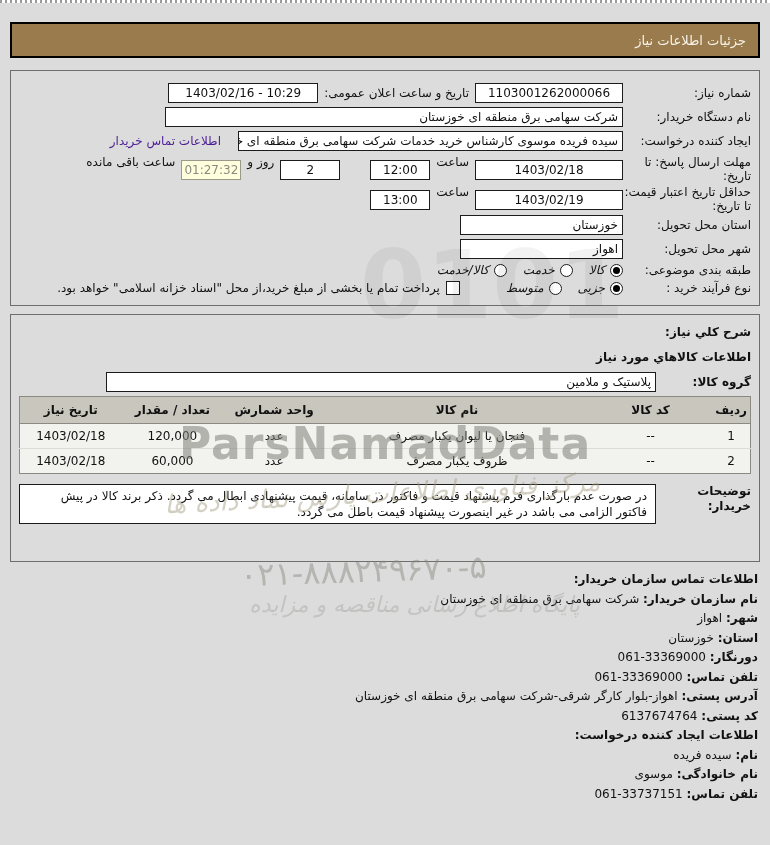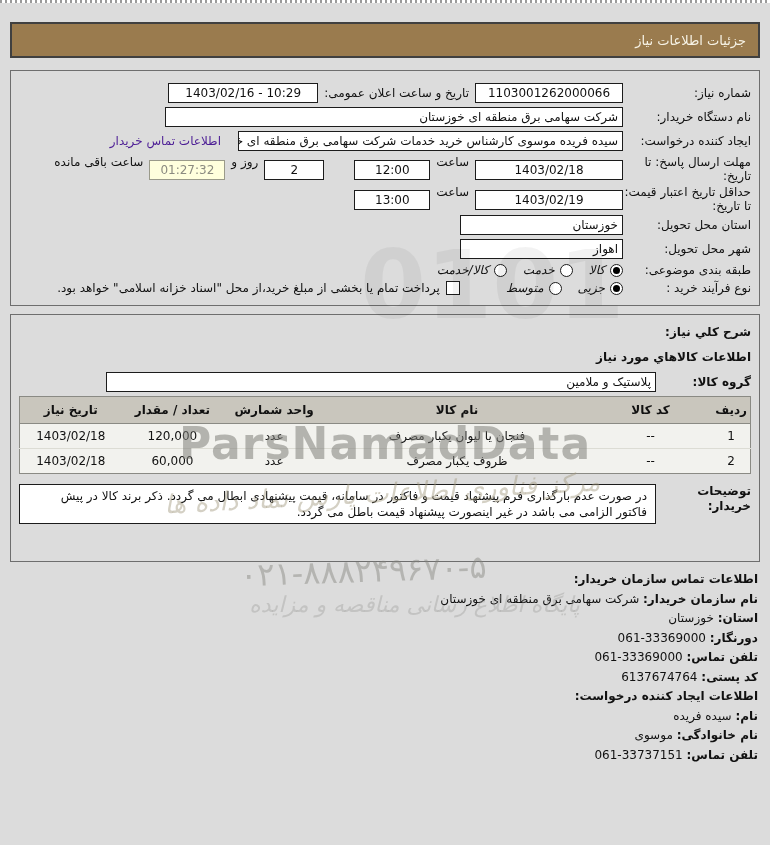--- a/index.html
+++ b/index.html
@@ -1,33 +1,33 @@
 <!DOCTYPE html>
 <html lang="fa" dir="rtl"><head>
 <meta charset="utf-8">
 <style>
   html,body{margin:0;padding:0;}
   body{font-family:"DejaVu Sans",sans-serif;background:#dcdcdc;}
   .page{position:relative;width:770px;height:845px;background:#dcdcdc;overflow:hidden;direction:rtl;font-size:12px;color:#111;}
   .dotted-strip{position:absolute;top:0;left:0;width:770px;height:3px;
     background:repeating-linear-gradient(90deg,#9a9a9a 0 2px,#ffffff 2px 5px);}
-  .title-bar{margin:22px 10px 0;height:36px;background:#9a7b4e;border:2px solid #404040;
+  .title-bar{margin:22px 10px 0;height:36px;background:#9a7b4e;border:2px solid #000000;
     display:flex;align-items:center;padding:0 12px;box-sizing:border-box;color:#f7f3e6;font-size:13px;}
   .panel{margin:12px 10px 0;border:1px solid #6e6e6e;box-sizing:border-box;padding:12px 8px 6px;}
   .panel2{margin-top:8px;height:248px;padding:10px 8px;}
   .row{display:flex;align-items:center;margin-bottom:4px;}
   .row.tall{align-items:flex-start;margin-bottom:2px;}
   .lbl{width:128px;flex-shrink:0;line-height:14px;}
   .lbl2{margin-right:95px;}
   .vbox{background:#fff;border:1px solid #1c1c1c;height:20px;box-sizing:border-box;
     display:flex;align-items:center;justify-content:center;padding:0 4px;overflow:hidden;white-space:nowrap;}
   .vbox.right{justify-content:flex-start;}
   .ltr{direction:ltr;}
   .w148{width:148px}.w150{width:150px}.w458{width:458px}.w450{width:385px}
-  .w70{width:76px}.w60{width:60px}.w163{width:163px}.w620{width:620px;flex:0 1 auto}.w550{width:550px}
+  .w70{width:60px}.w60{width:60px}.w163{width:163px}.w620{width:620px;flex:0 1 auto}.w550{width:550px}
   .gap30{margin-right:30px}
   .mt5{margin-top:5px}
   .txt{margin:0 6px;white-space:nowrap;}
   .countdown{background:#ffffdd;border:1px solid #9a9a8a;color:#8b8b80;}
   .link{color:#4c1d95;margin-right:17px;white-space:nowrap;cursor:pointer;}
   .radio{width:11px;height:11px;border:1px solid #1c1c1c;border-radius:50%;background:#fff;
     display:inline-block;position:relative;flex-shrink:0;}
   .radio.on::after{content:"";position:absolute;top:2px;left:2px;right:2px;bottom:2px;background:#000;border-radius:50%;}
   .checkbox{width:12px;height:12px;border:1px solid #1c1c1c;background:#fff;flex-shrink:0;display:inline-block;}
   .opt{display:flex;align-items:flex-end;margin-left:16px;font-style:italic;}
@@ -194,23 +194,25 @@
 
     <div class="notes-row">
       <span class="blbl">توضیحات خریدار:</span>
       <span class="notes-box">در صورت عدم بارگذاری فرم پیشنهاد قیمت و فاکتور در سامانه، قیمت پیشنهادی ابطال می گردد. ذکر برند کالا در پیش فاکتور الزامی می باشد در غیر اینصورت پیشنهاد قیمت باطل می گردد.</span>
     </div>
   </div>
 
   <div class="footer">
     <span class="fline"><b>اطلاعات تماس سازمان خریدار:</b> <span></span></span>
     <span class="fline"><b>نام سازمان خریدار:</b> <span>شرکت سهامی برق منطقه ای خوزستان</span></span>
+    <span class="fline"><b>شهر:</b> <span>اهواز</span></span>
     <span class="fline"><b>استان:</b> <span>خوزستان</span></span>
     <span class="fline"><b>دورنگار:</b> <span>33369000-061</span></span>
     <span class="fline"><b>تلفن تماس:</b> <span>33369000-061</span></span>
+    <span class="fline"><b>آدرس پستی:</b> <span>اهواز-بلوار کارگر شرقی-شرکت سهامی برق منطقه ای خوزستان</span></span>
     <span class="fline"><b>کد پستی:</b> <span>6137674764</span></span>
     <span class="fline"><b>اطلاعات ایجاد کننده درخواست:</b> <span></span></span>
     <span class="fline"><b>نام:</b> <span>سیده فریده</span></span>
     <span class="fline"><b>نام خانوادگی:</b> <span>موسوی</span></span>
     <span class="fline"><b>تلفن تماس:</b> <span>33737151-061</span></span>
   </div>
 
   <div class="wm wm-digits">0101</div>
   <div class="wm wm-brand">ParsNamadData</div>
   <div class="wm wm-callig">مرکز فناوری اطلاعات پارس نماد داده ها</div>

